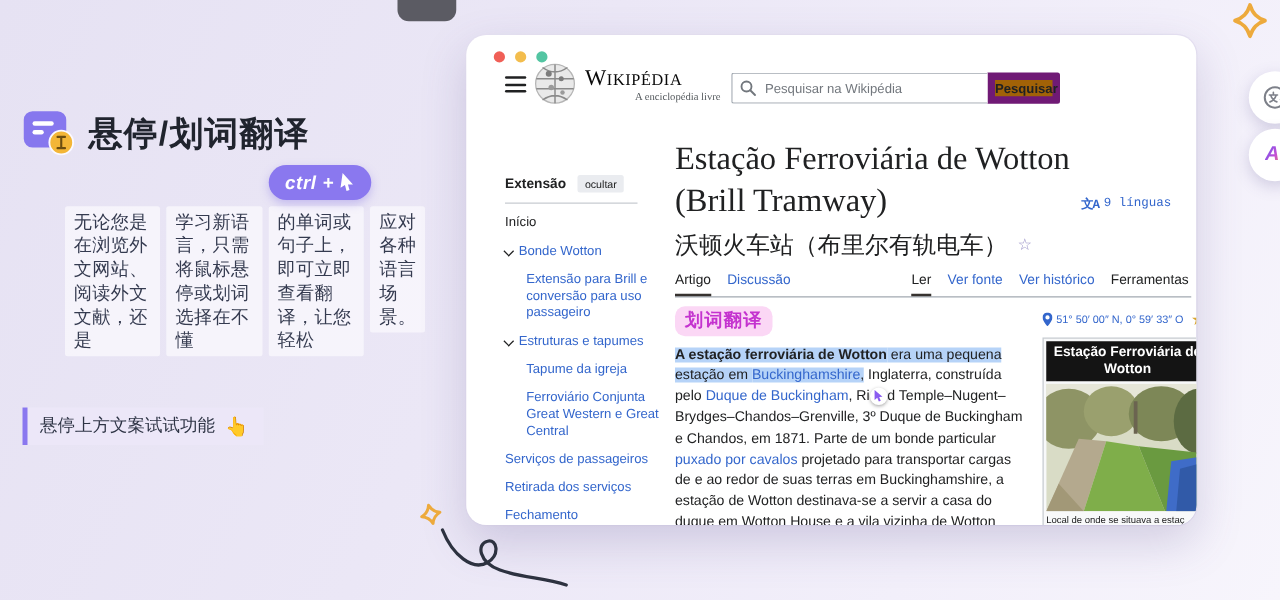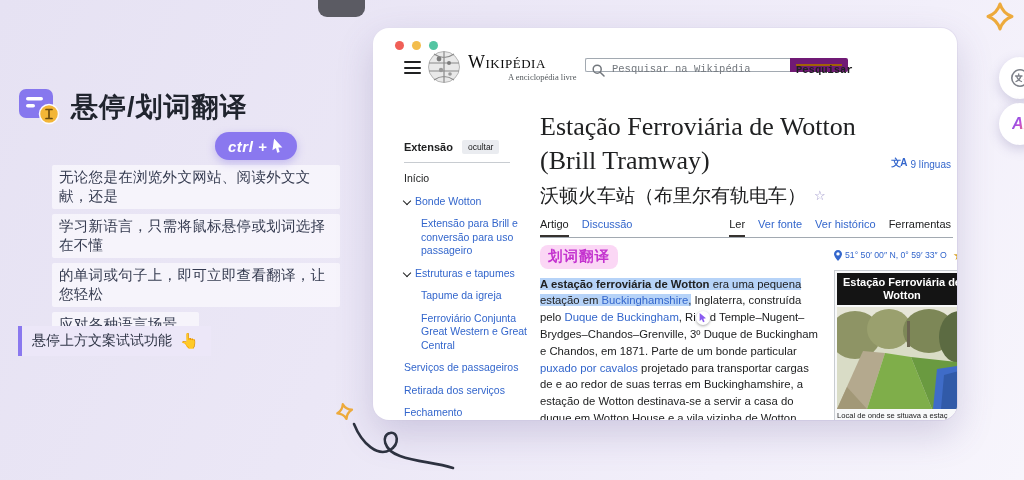--- a/index.html
+++ b/index.html
@@ -17,57 +17,57 @@
   
   .promo { position:absolute; left:18px; top:88px; width:322px; }
   .promo-head { display:flex; align-items:center; gap:11px; }
   .promo-icon { width:42px; height:37px; flex:none; }
   .promo-title { font-size:27px; font-weight:900; color:#20242e; letter-spacing:1px; }
   .badge { position:absolute; left:197px; top:44px; height:28px; padding:0 13px;
            background:#8a78ef; border-radius:14px; display:flex; align-items:center; gap:5px;
            box-shadow:0 3px 8px rgba(122,103,226,.35); }
   .badge-text { color:#fff; font-size:15px; font-weight:700; font-style:italic; letter-spacing:.5px; }
   .badge-cursor { width:12px; height:15px; transform:rotate(8deg); }
-  .desc { margin-top:40px; display:flex; flex-direction:column; align-items:flex-start; gap:5px;padding-left:34px; }
+  .desc { margin-top:40px; display:flex; align-items:flex-start; gap:5px;padding-left:34px; }
   .desc-line { background:rgba(251,250,254,.72); padding:3px 7px; font-size:14.5px; color:#353b50; letter-spacing:.3px; border-radius:2px; }
   .cta { position:absolute; left:0; top:238px; display:inline-flex; align-items:center; gap:8px;
          background:#ece7f8; border-left:4px solid #8a78ef; padding:6px 12px 6px 10px; font-size:14px; color:#2e3445; }
   .cta-emoji { font-size:15px; }
   
   .win { position:absolute; left:373px; top:28px; width:584px; height:392px; background:#fff;
          border-radius:16px; box-shadow:0 14px 36px rgba(90,78,140,.22), 0 0 0 1px #e9e5f4; overflow:hidden; }
   .dots { position:absolute; left:22px; top:13px; display:flex; gap:8px; }
   .dot { width:9px; height:9px; border-radius:50%; }
   
   .burger { position:absolute; left:31px; top:33px; width:17px; height:13px; display:flex; flex-direction:column; justify-content:space-between; cursor:pointer; }
   .burger i { height:2px; background:#202122; border-radius:1px; }
   .globe { position:absolute; left:54px; top:22px; width:34px; height:34px; }
   .wordmark { position:absolute; left:95px; top:25px; font-family:"Liberation Serif", serif; color:#0a0a0a; }
   .wm-main { font-variant:small-caps; font-size:18px; letter-spacing:.5px; line-height:18px; }
   .wm-tag { font-size:8.5px; color:#54595d; margin-top:1px;margin-left:40px; }
-  .search { position:absolute; left:212px; top:30px; width:263px; height:14px; display:flex;font-family:Liberation Mono, monospace; }
+  .search { position:absolute; left:212px; top:30px; width:263px; height:25px; display:flex; }
   .search-box { flex:1; position:relative; border:1px solid #a2a9b1; border-right:none; border-radius:2px 0 0 2px; background:#fff; }
   .search-box svg { position:absolute; left:6px; top:5px; }
   .search-box input { width:100%; height:100%; border:none; outline:none; padding-left:26px; font-size:10.5px; color:#202122; background:transparent; font-family:inherit; }
   .search-box input::placeholder { color:#72777d; }
   .search-btn { width:58px; border:6px solid #701a75; background:#a16207; font-size:10.5px; font-weight:700; color:#202122; border-radius:0 2px 2px 0; cursor:pointer; font-family:inherit; }
   
   .toc { position:absolute; left:31px; top:112px; width:132px; }
   .toc-head { display:flex; align-items:center; gap:9px; }
   .toc-title { font-size:11px; font-weight:700; color:#202122; }
   .toc-hide { font-size:8.5px; color:#202122; background:#eaecf0; padding:2px 6px; border-radius:2px; cursor:pointer; }
   .toc-sep { border:none; border-top:1px solid #c8ccd1; margin:8px 0 9px; width:106px; }
   .toc-item { display:flex; gap:5px; font-size:10.5px; line-height:13.5px; margin-bottom:9px; color:#3366cc; cursor:pointer; }
   .toc-item.plain { color:#202122; cursor:default; }
   .toc-item.sub { padding-left:17px; }
   .chev { flex:none; width:6px; height:6px; border-left:1.6px solid #202122; border-bottom:1.6px solid #202122; transform:rotate(-45deg); margin-top:3px; }
   
   .art { position:absolute; left:167px; top:82px; right:4px; }
   .art-title { font-family:"Liberation Serif", serif; font-size:26px; line-height:1.3; color:#202122; width:345px; font-weight:400; }
-  .langs { position:absolute; right:2px; top:46px; display:flex; align-items:flex-end; gap:4px; color:#3366cc; font-size:10px; cursor:pointer; }
+  .langs { position:absolute; right:16px; top:46px; display:flex; align-items:center; gap:4px; color:#3366cc; font-size:10px; cursor:pointer;font-family:Liberation Mono, monospace; }
   .langs-icon { font-size:10px; font-weight:700; letter-spacing:-1px; }
   .art-sub { font-family:"Liberation Serif", serif; font-size:19px; color:#202122; margin-top:5px; display:flex; align-items:center; gap:8px; }
   .star-outline { color:#9b93c9; font-size:13px; cursor:pointer; }
   .tabs-row { margin-top:9px; border-bottom:1px solid #a2a9b1; display:flex; justify-content:space-between; padding-right:2px; }
   .tabs-l, .tabs-r { display:flex; gap:13px; }
   .tab { font-size:11px; padding-bottom:5px; color:#3366cc; cursor:pointer; }
   .tab.active { color:#202122; border-bottom:2px solid #36322f; }
   .tab.plain { color:#202122; }
   .content-row { display:flex; gap:13px; margin-top:7px; }
   .textcol { width:281px; flex:none; }

